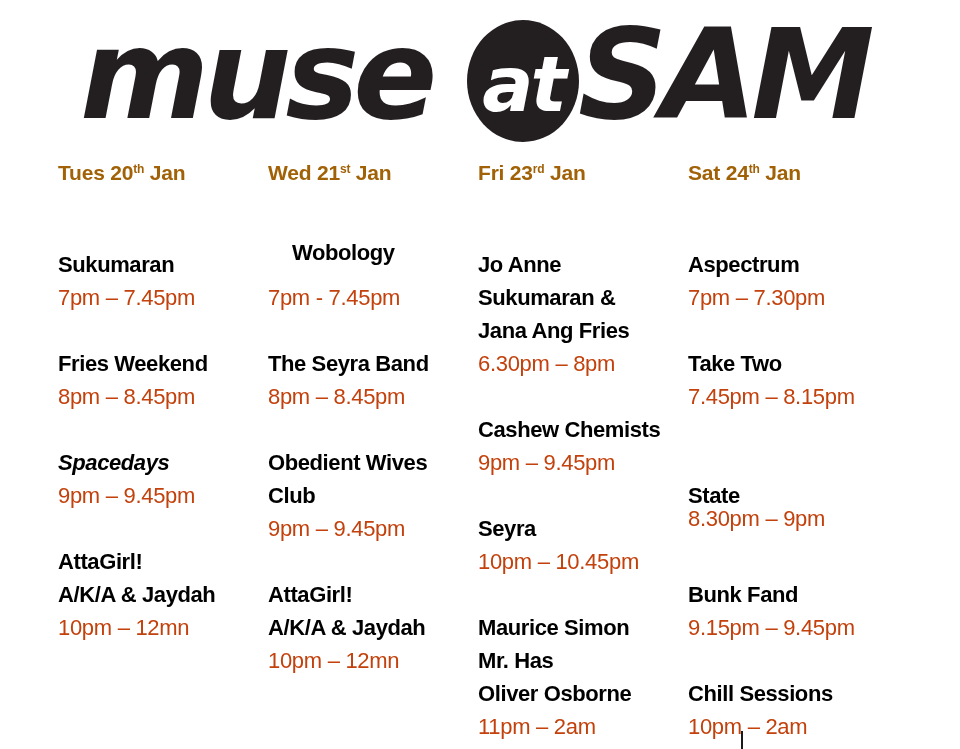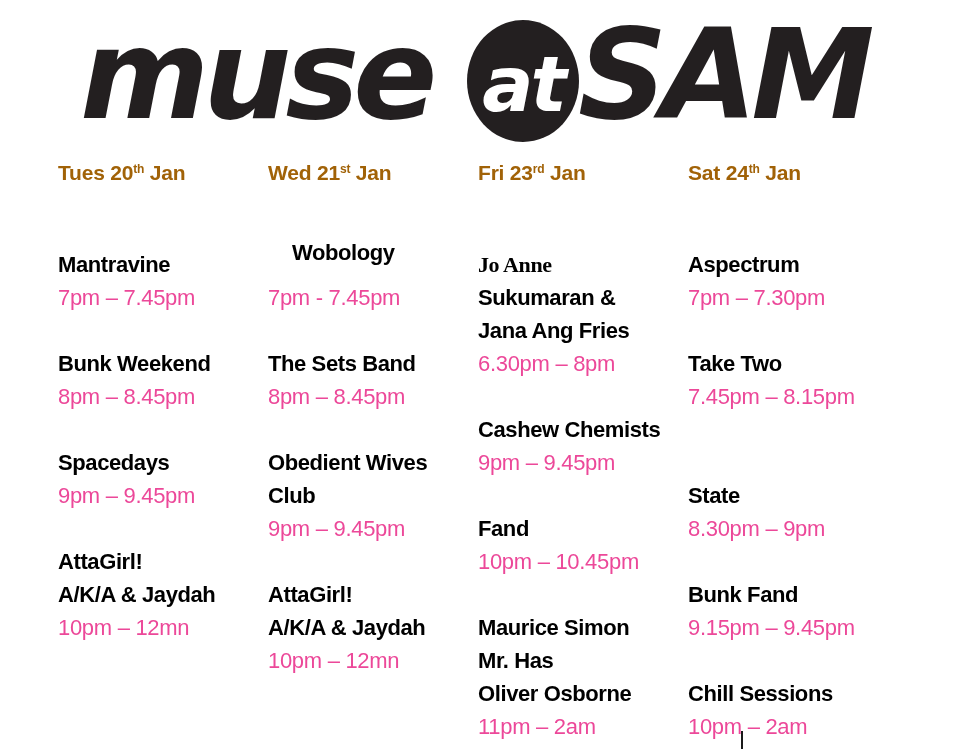--- a/index.html
+++ b/index.html
@@ -80,21 +80,21 @@
     white-space: nowrap;
     letter-spacing: -0.3px;
   }
   .gline.name {
     font-weight: bold;
     color: #000000;
     letter-spacing: -0.4px;
   }
   .gline.time {
     font-weight: normal;
-    color: #ec4899;
+    color: #c2410c;
   }
 
   
   #bottom-tick {
     position: absolute;
     left: 741px;
     top: 731px;
     width: 2px;
     height: 18px;
     background: #1a1a1a;
@@ -115,72 +115,72 @@
     <g id="logo-after">
       <text x="498" y="100" font-family="'DejaVu Sans', sans-serif" font-size="124" font-weight="bold" fill="#231f20" letter-spacing="-6">SAM</text>
     </g>
   </svg>
 </div>
 
 <div id="schedule">
     <div class="day-col col-0">
       <div class="day-header"><span>Tues 20</span><sup>th</sup><span> Jan</span></div>
       <div class="col-body">
-        <div class="gline name" style="top: 62px;">Mantravine</div>
+        <div class="gline name" style="top: 62px;">Sukumaran</div>
         <div class="gline time" style="top: 95px;">7pm – 7.45pm</div>
-        <div class="gline name" style="top: 161px;">Bunk Weekend</div>
+        <div class="gline name" style="top: 161px;">Fries Weekend</div>
         <div class="gline time" style="top: 194px;">8pm – 8.45pm</div>
-        <div class="gline name" style="top: 260px;">Spacedays</div>
+        <div class="gline name" style="top: 260px; font-style: italic;">Spacedays</div>
         <div class="gline time" style="top: 293px;">9pm – 9.45pm</div>
         <div class="gline name" style="top: 359px;">AttaGirl!</div>
         <div class="gline name" style="top: 392px;">A/K/A &amp; Jaydah</div>
         <div class="gline time" style="top: 425px;">10pm – 12mn</div>
       </div>
     </div>
     <div class="day-col col-1">
       <div class="day-header"><span>Wed 21</span><sup>st</sup><span> Jan</span></div>
       <div class="col-body">
         <div class="gline name" style="top: 50px; margin-left: 24px;">Wobology</div>
         <div class="gline time" style="top: 95px;">7pm - 7.45pm</div>
-        <div class="gline name" style="top: 161px;">The Sets Band</div>
+        <div class="gline name" style="top: 161px;">The Seyra Band</div>
         <div class="gline time" style="top: 194px;">8pm – 8.45pm</div>
         <div class="gline name" style="top: 260px;">Obedient Wives</div>
         <div class="gline name" style="top: 293px;">Club</div>
         <div class="gline time" style="top: 326px;">9pm – 9.45pm</div>
         <div class="gline name" style="top: 392px;">AttaGirl!</div>
         <div class="gline name" style="top: 425px;">A/K/A &amp; Jaydah</div>
         <div class="gline time" style="top: 458px;">10pm – 12mn</div>
       </div>
     </div>
     <div class="day-col col-2">
       <div class="day-header"><span>Fri 23</span><sup>rd</sup><span> Jan</span></div>
       <div class="col-body">
-        <div class="gline name" style="top: 62px; font-family: Liberation Serif, serif;">Jo Anne</div>
+        <div class="gline name" style="top: 62px;">Jo Anne</div>
         <div class="gline name" style="top: 95px;">Sukumaran &amp;</div>
         <div class="gline name" style="top: 128px;">Jana Ang Fries</div>
         <div class="gline time" style="top: 161px;">6.30pm – 8pm</div>
         <div class="gline name" style="top: 227px;">Cashew Chemists</div>
         <div class="gline time" style="top: 260px;">9pm – 9.45pm</div>
-        <div class="gline name" style="top: 326px;">Fand</div>
+        <div class="gline name" style="top: 326px;">Seyra</div>
         <div class="gline time" style="top: 359px;">10pm – 10.45pm</div>
         <div class="gline name" style="top: 425px;">Maurice Simon</div>
         <div class="gline name" style="top: 458px;">Mr. Has</div>
         <div class="gline name" style="top: 491px;">Oliver Osborne</div>
         <div class="gline time" style="top: 524px;">11pm – 2am</div>
       </div>
     </div>
     <div class="day-col col-3">
       <div class="day-header"><span>Sat 24</span><sup>th</sup><span> Jan</span></div>
       <div class="col-body">
         <div class="gline name" style="top: 62px;">Aspectrum</div>
         <div class="gline time" style="top: 95px;">7pm – 7.30pm</div>
         <div class="gline name" style="top: 161px;">Take Two</div>
         <div class="gline time" style="top: 194px;">7.45pm – 8.15pm</div>
         <div class="gline name" style="top: 293px;">State</div>
-        <div class="gline time" style="top: 326px;">8.30pm – 9pm</div>
+        <div class="gline time" style="top: 316px;">8.30pm – 9pm</div>
         <div class="gline name" style="top: 392px;">Bunk Fand</div>
         <div class="gline time" style="top: 425px;">9.15pm – 9.45pm</div>
         <div class="gline name" style="top: 491px;">Chill Sessions</div>
         <div class="gline time" style="top: 524px;">10pm – 2am</div>
       </div>
     </div>
   </div>
 
 <div id="bottom-tick"></div>
 

